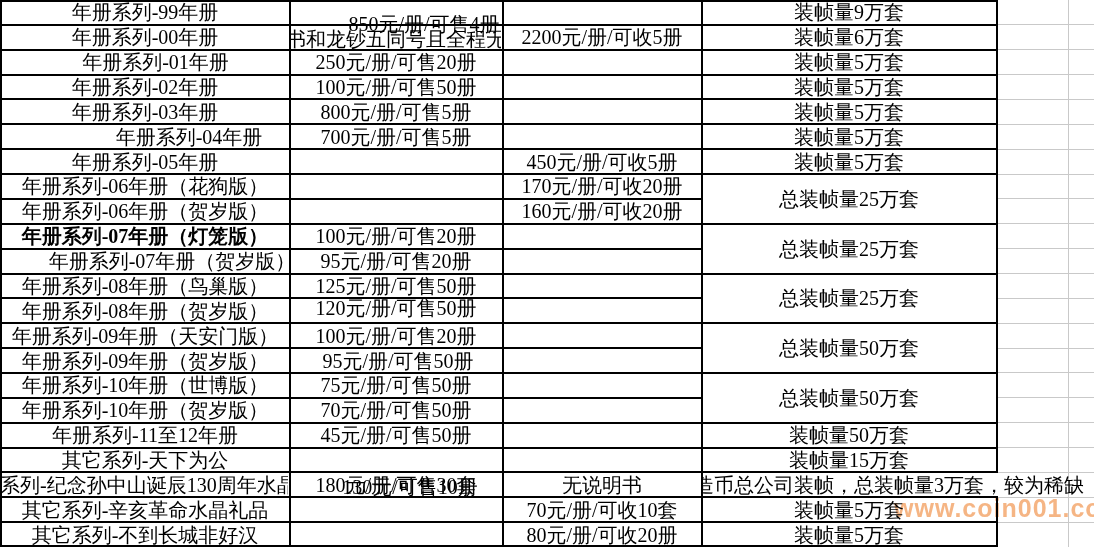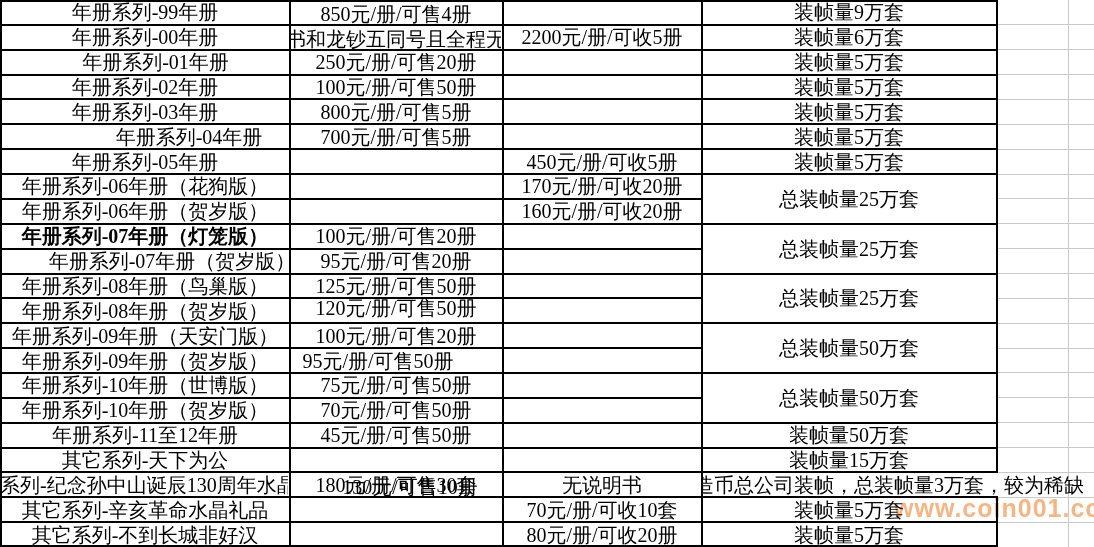--- a/index.html
+++ b/index.html
@@ -74,21 +74,21 @@
     <div class="hline" style="left: 0px; top: 396.818px; width: 703px; height: 2px;"></div>
     <div class="hline" style="left: 0px; top: 421.682px; width: 998px; height: 2px;"></div>
     <div class="hline" style="left: 0px; top: 446.545px; width: 998px; height: 2px;"></div>
     <div class="hline" style="left: 0px; top: 471.409px; width: 998px; height: 2px;"></div>
     <div class="hline" style="left: 0px; top: 496.273px; width: 998px; height: 2px;"></div>
     <div class="hline" style="left: 0px; top: 521.136px; width: 998px; height: 2px;"></div>
     <div class="hline" style="left: 0px; top: 545px; width: 998px; height: 2px;"></div>
     <div class="cell" style="left: 2px; top: 0px; width: 286px; height: 24.8636px;">
       <span>年册系列-99年册</span>
     </div>
-    <div class="cell" style="left: 291px; top: 2px; width: 210px; height: 24.8636px;">
+    <div class="cell" style="left: 291px; top: 12px; width: 210px; height: 24.8636px; padding-left: 28px;">
       <span>850元/册/可售4册</span>
     </div>
     <div class="cell" style="left: 703px; top: 0px; width: 292px; height: 24.8636px; align-items: center;">
       <span>装帧量9万套</span>
     </div>
     <div class="cell" style="left: 2px; top: 24.8636px; width: 286px; height: 24.8636px;">
       <span>年册系列-00年册</span>
     </div>
     <div class="cell" style="left: 291px; top: 24.8636px; width: 210px; height: 29px; justify-content: center;">
       <span>书和龙钞五同号且全程无</span>
@@ -182,21 +182,21 @@
     </div>
     <div class="cell" style="left: 2px; top: 323.227px; width: 286px; height: 24.8636px;">
       <span>年册系列-09年册（天安门版）</span>
     </div>
     <div class="cell" style="left: 291px; top: 323.227px; width: 210px; height: 24.8636px;">
       <span>100元/册/可售20册</span>
     </div>
     <div class="cell" style="left: 2px; top: 348.091px; width: 286px; height: 24.8636px;">
       <span>年册系列-09年册（贺岁版）</span>
     </div>
-    <div class="cell" style="left: 291px; top: 348.091px; width: 174px; height: 24.8636px;">
+    <div class="cell" style="left: 291px; top: 348.091px; width: 174px; height: 24.8636px; padding-left: 20px;">
       <span>95元/册/可售50册</span>
     </div>
     <div class="cell" style="left: 2px; top: 372.955px; width: 286px; height: 24.8636px;">
       <span>年册系列-10年册（世博版）</span>
     </div>
     <div class="cell" style="left: 291px; top: 372.955px; width: 210px; height: 24.8636px;">
       <span>75元/册/可售50册</span>
     </div>
     <div class="cell" style="left: 2px; top: 397.818px; width: 286px; height: 24.8636px;">
       <span>年册系列-10年册（贺岁版）</span>

